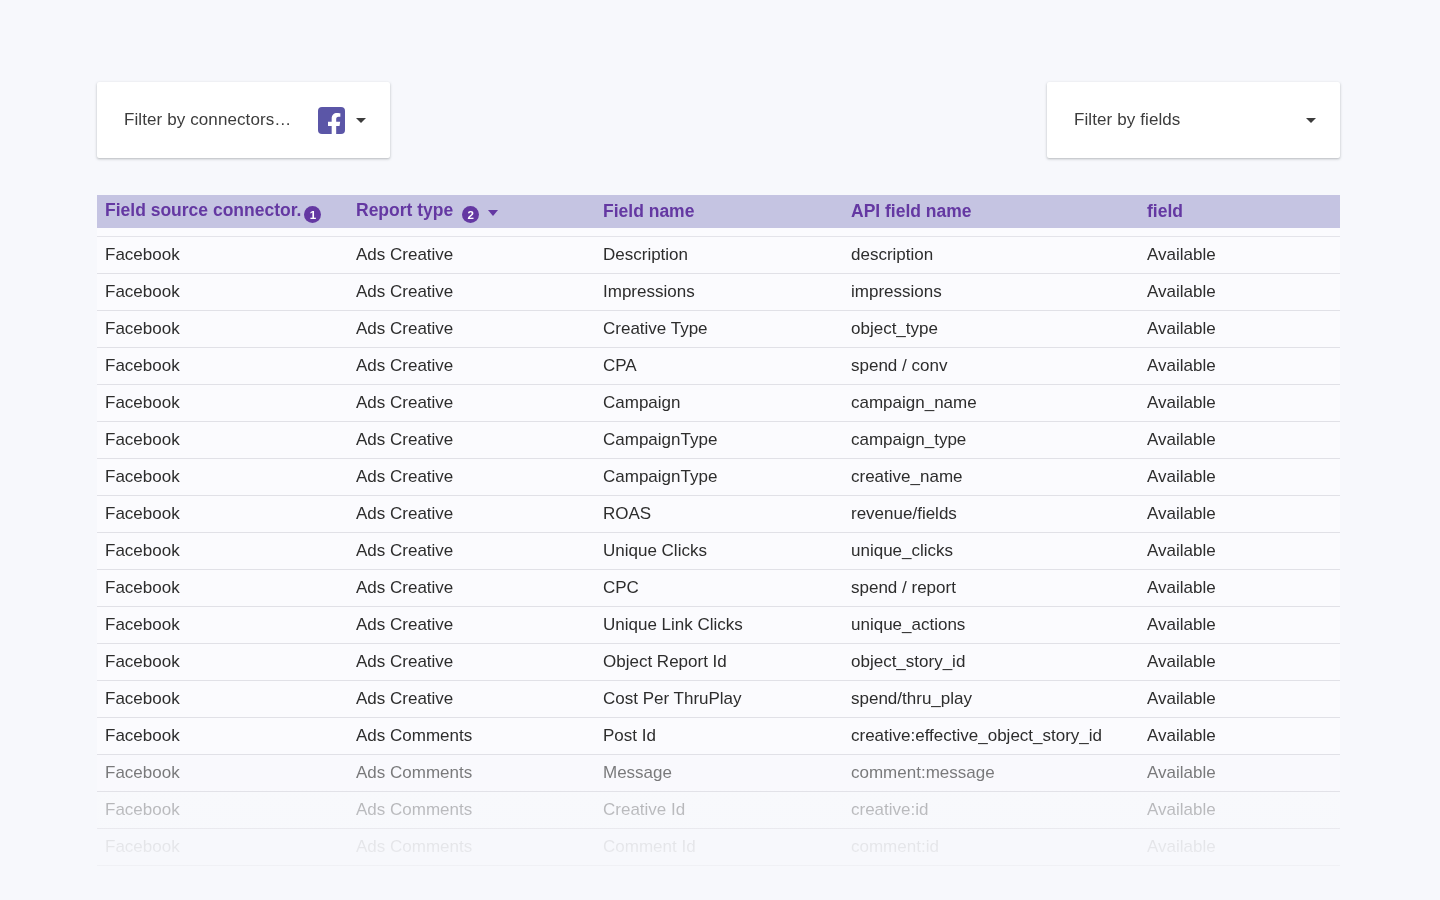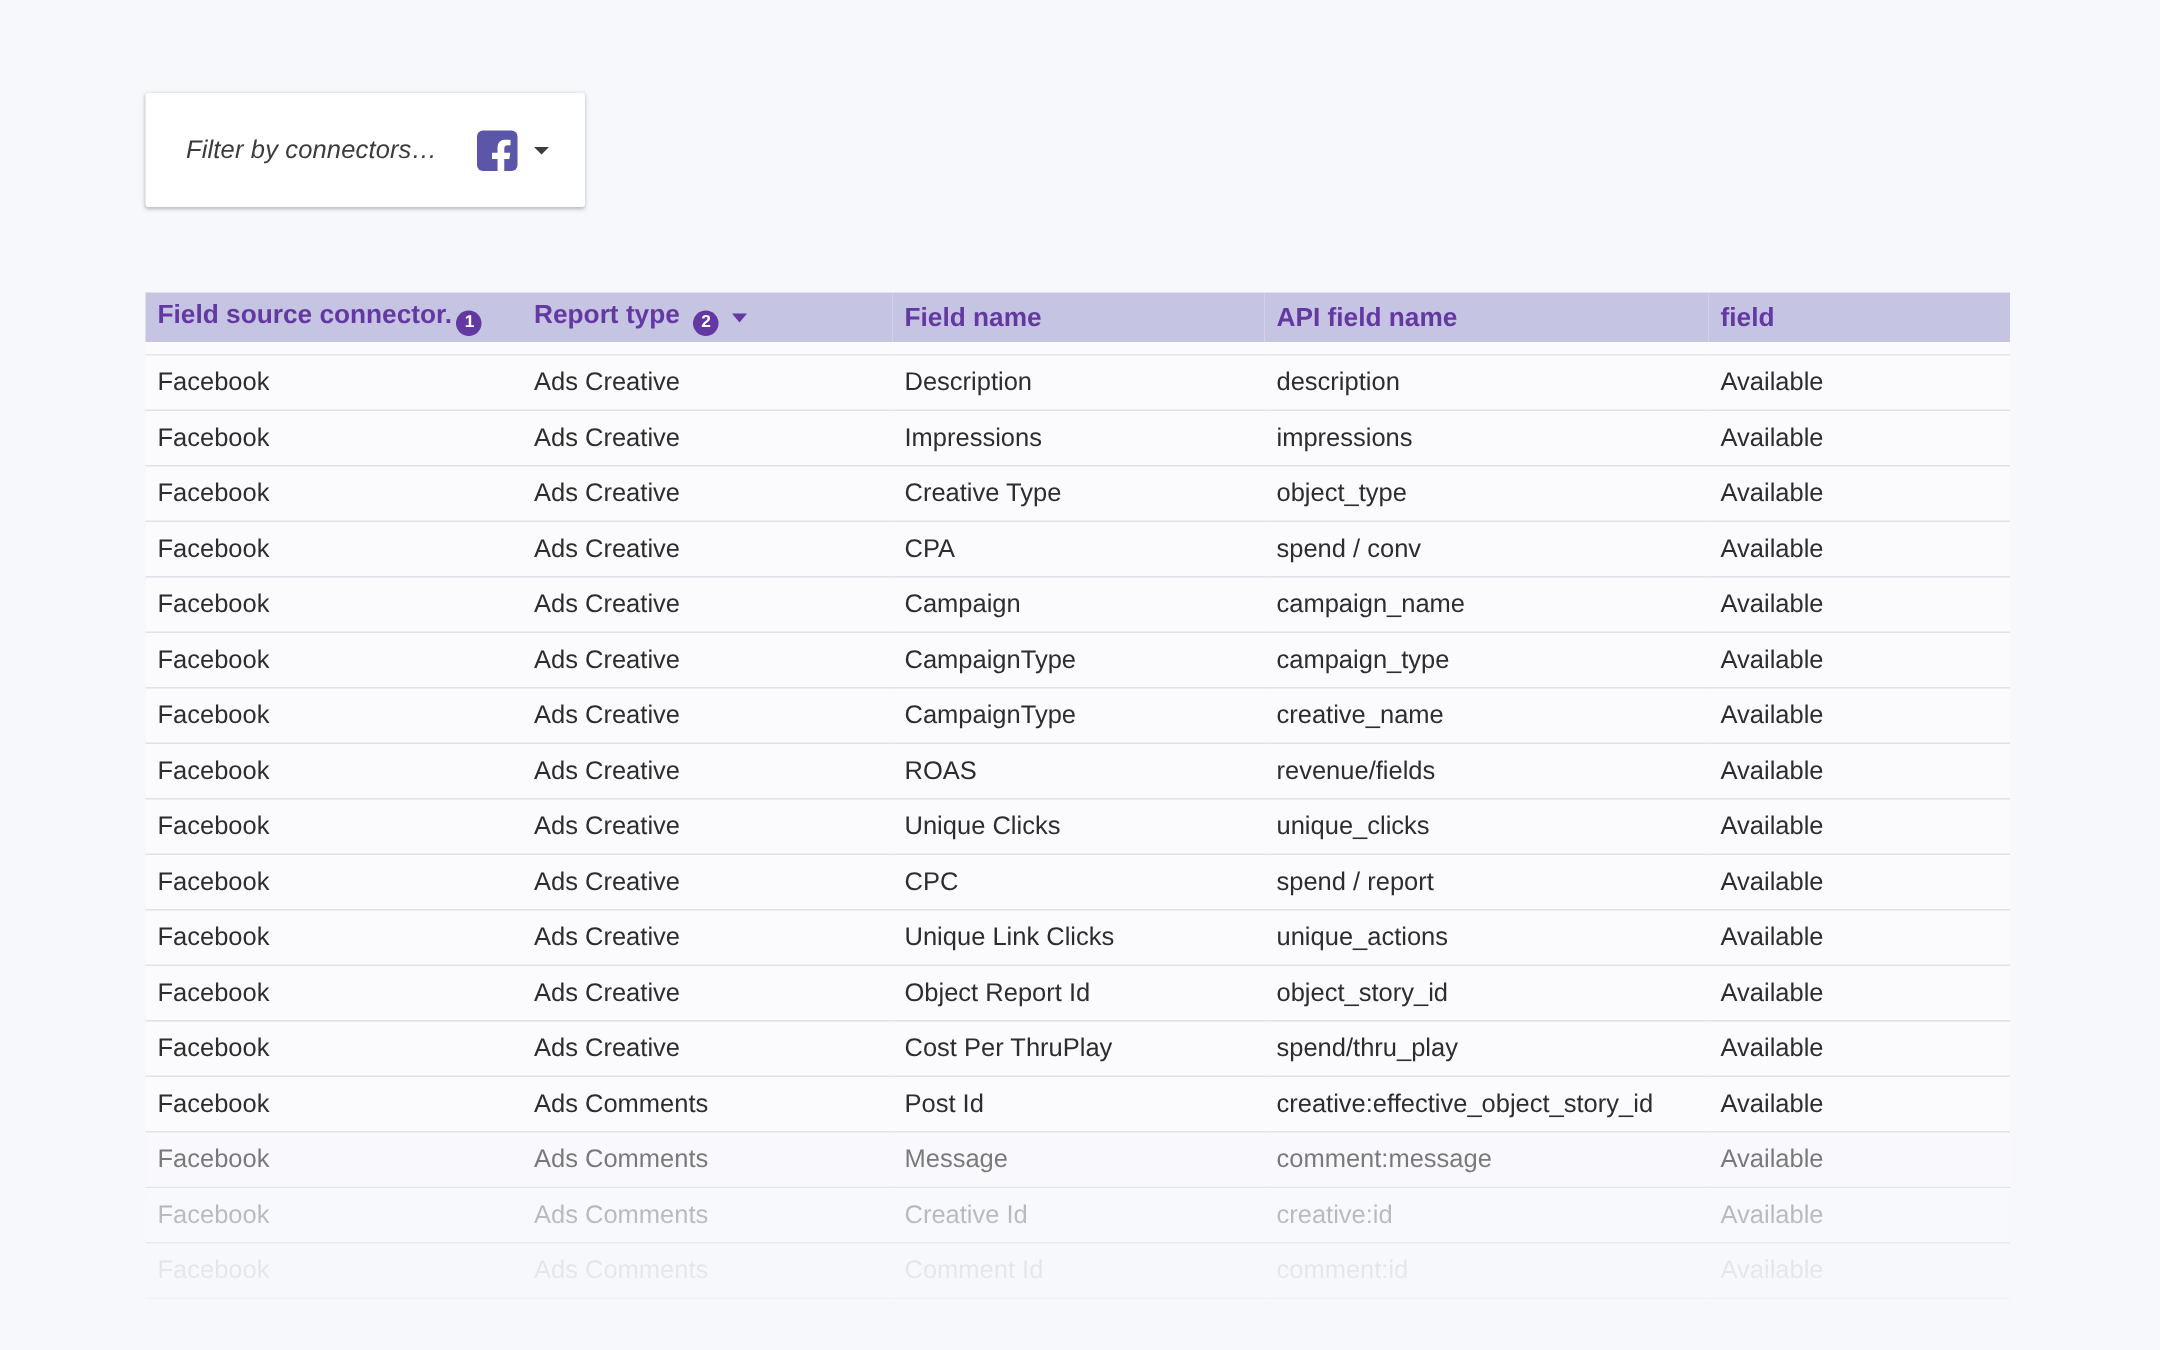--- a/index.html
+++ b/index.html
@@ -10,26 +10,25 @@
     background: #F7F8FC;
     font-family: "Liberation Sans", sans-serif;
     overflow: hidden;
     position: relative;
   }
   .stage { position: absolute; inset: 0; }
 
   
   .filter-bar {
     position: absolute;
-    top: 62px;
+    top: 82px;
     left: 97px;
     width: 1243px;
     display: flex;
     justify-content: space-between;
-    font-style: italic;
   }
   .filter-card {
     width: 293px;
     height: 76px;
     background: #FFFFFF;
     border-radius: 2px;
     box-shadow: 0 1px 3px rgba(60,64,67,0.25), 0 1px 2px rgba(60,64,67,0.12);
     display: flex;
     align-items: center;
     box-sizing: border-box;
@@ -161,20 +160,24 @@
       <span class="filter-label">Filter by connectors…</span>
       <span class="fb-icon">
         <svg viewBox="0 0 320 512" xmlns="http://www.w3.org/2000/svg">
           <path fill="#FFFFFF" d="M279.14 288l14.22-92.66h-88.91v-60.13c0-25.35 12.42-50.06 52.24-50.06h40.42V6.26S260.43 0 225.36 0c-73.22 0-121.08 44.38-121.08 124.72v70.62H22.89V288h81.39v224h100.17V288z"></path>
         </svg>
       </span>
       <span class="dd-caret"></span>
     </div>
 
 
+    <div class="filter-card">
+      <span class="filter-label">Filter by fields</span>
+      <span class="dd-caret"></span>
+    </div>
 
 
   </div>
 
   <table class="data-table">
     <colgroup>
       <col style="width:251px">
       <col style="width:247px">
       <col style="width:248px">
       <col style="width:296px">

